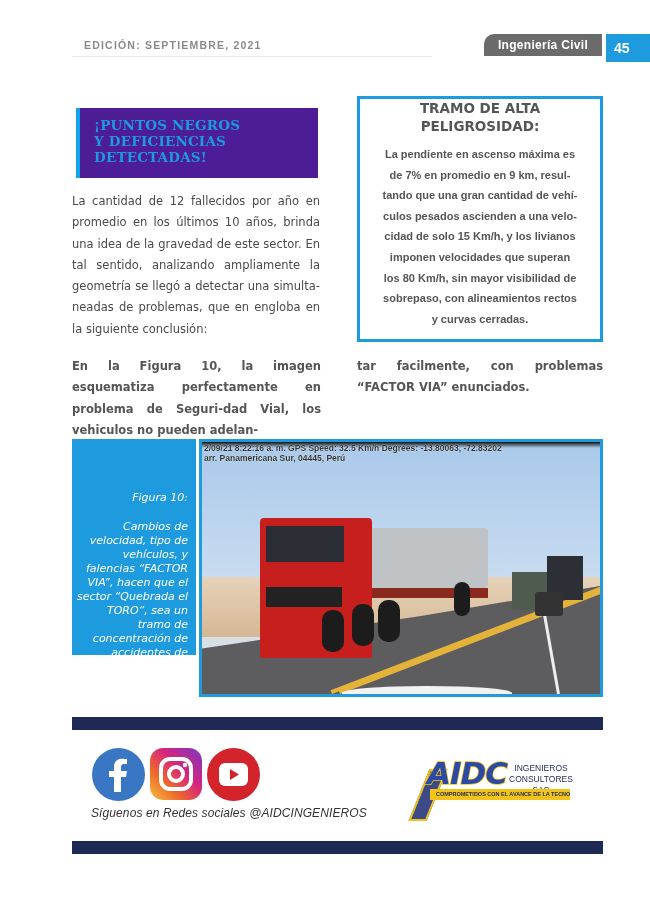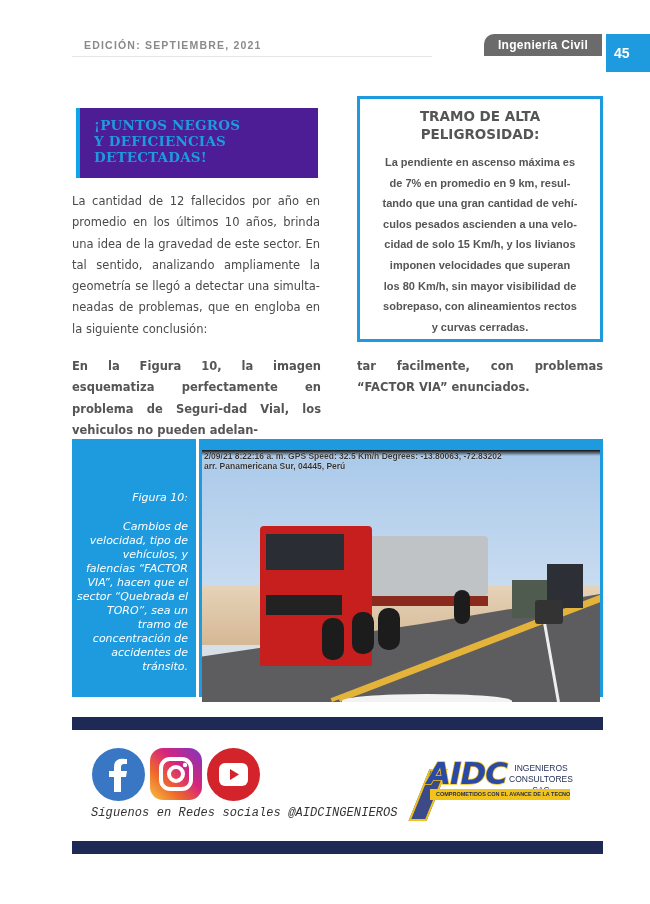--- a/index.html
+++ b/index.html
@@ -3,42 +3,42 @@
 <meta charset="utf-8">
 <style>
   * { box-sizing: border-box; margin: 0; padding: 0; }
   html, body { width: 650px; height: 904px; background: #ffffff; overflow: hidden; }
   body { position: relative; font-family: "DejaVu Sans", sans-serif; color: #4a4a4a; }
 
   
   .edition { position: absolute; left: 84px; top: 39px; font-size: 10.5px; letter-spacing: 1.2px; color: #8a8a8a; font-family: "Liberation Sans", sans-serif; font-weight: bold; text-align: center; }
   .edition-rule { position: absolute; left: 72px; top: 56px; width: 360px; height: 1px; background: #e6e6e6; }
   .section-tab { position: absolute; left: 484px; top: 34px; width: 118px; height: 22px; background: #6b6b6b; border-radius: 10px 0 0 0; color: #fff; font-family: "Liberation Sans", sans-serif; font-weight: bold; font-size: 12px; display: flex; align-items: center; justify-content: center; letter-spacing: .3px; }
-  .page-num { position: absolute; left: 606px; top: 34px; width: 44px; height: 38px; background: #1e9ade; color: #fff; font-family: "Liberation Sans", sans-serif; font-weight: bold; font-size: 14px; display: flex; align-items: center; padding-left: 8px; }
+  .page-num { position: absolute; left: 606px; top: 34px; width: 44px; height: 28px; background: #1e9ade; color: #fff; font-family: "Liberation Sans", sans-serif; font-weight: bold; font-size: 14px; display: flex; align-items: center; padding-left: 8px; }
 
   
   .callout { position: absolute; left: 76px; top: 108px; width: 242px; height: 70px; background: #4c1d95; border-left: 4px solid #0ea5e9; padding: 9px 0 0 14px; }
   .callout h2 { font-family: "DejaVu Serif", serif; font-weight: bold; font-size: 13.5px; line-height: 16px; color: #1e9ade; letter-spacing: .2px; }
 
   
-  .box { position: absolute; left: 357px; top: 96px; width: 246px; height: 246px; border: 3px solid #1e9ade; padding: 8px 10px; text-align: center; }
+  .box { position: absolute; left: 357px; top: 96px; width: 246px; height: 246px; border: 3px solid #1e9ade; padding: 0 10px; text-align: center; }
   .box h3 { font-family: "DejaVu Sans", sans-serif; font-weight: bold; font-size: 13.5px; line-height: 18px; color: #555; margin-bottom: 9px; }
   .box p { font-family: Liberation Sans, sans-serif; font-weight: bold; font-size: 11px; line-height: 20.6px; color: #555; }
 
   
   .para { position: absolute; font-size: 11.5px; line-height: 21.3px; color: #4a4a4a; text-align: justify; }
   .para1 { left: 72px; top: 191px; width: 248px; }
   .para2 { left: 72px; top: 356px; width: 249px; font-weight: bold; color: #555; }
   .para3 { left: 357px; top: 356px; width: 246px; font-weight: bold; color: #555; }
 
   
-  .fig-caption { position: absolute; left: 72px; top: 439px; width: 124px; height: 258px; background: #1e9ade; color: #fff; font-family: "DejaVu Sans", sans-serif; font-style: italic; font-size: 11px; line-height: 14px; text-align: right; padding: 52px 8px 0 4px; }
+  .fig-caption { position: absolute; left: 72px; top: 439px; width: 124px; height: 216px; background: #1e9ade; color: #fff; font-family: "DejaVu Sans", sans-serif; font-style: italic; font-size: 11px; line-height: 14px; text-align: right; padding: 52px 8px 0 4px; }
   .fig-caption .fig-title { display: block; margin-bottom: 15px; }
   .fig-photo { position: absolute; left: 199px; top: 439px; width: 404px; height: 258px; background: #1e9ade; padding: 3px; }
-  .photo-inner { position: relative; width: 100%; height: 100%; overflow: hidden; background: linear-gradient(#a9c9ea 0%, #c9dcf0 55%, #d8dfe6 62%); margin-top: 8px; }
+  .photo-inner { position: relative; width: 100%; height: 100%; overflow: hidden; background: linear-gradient(#a9c9ea 0%, #c9dcf0 55%, #d8dfe6 62%); }
   .photo-overlay { position: absolute; left: 2px; top: 1px; font-family: "Liberation Sans", sans-serif; font-size: 8.5px; line-height: 10px; color: #333; font-weight: bold; text-shadow: 0 0 1px #fff; white-space: nowrap; }
   .photo-overlay .top-band { position:absolute; left:-2px; top:-1px; width:404px; height:6px; background: linear-gradient(#111, transparent); }
   .sand { position: absolute; left: 0; top: 135px; width: 100%; height: 60px; background: linear-gradient(#e6d3b9, #d5b895); }
   .road { position: absolute; left: 0; bottom: 0; width: 100%; height: 120px; background: #5d5d60; clip-path: polygon(0 62%, 55% 35%, 100% 10%, 100% 100%, 0 100%); }
   .lane-yellow { position: absolute; left: 130px; bottom: 0; width: 300px; height: 4px; background: #e4b33a; transform-origin: left bottom; transform: rotate(-21deg); }
   .lane-yellow.b { left: 138px; }
   .edge-white { position:absolute; left:355px; bottom:0; width:3px; height:110px; background:#eee; transform: rotate(-10deg); transform-origin: bottom; }
   .truck-cab { position: absolute; left: 58px; top: 76px; width: 112px; height: 140px; background: #c71e1e; border-radius: 4px 4px 2px 2px; }
   .truck-window { position: absolute; left: 64px; top: 84px; width: 78px; height: 36px; background: #2a2d33; }
   .truck-grille { position:absolute; left: 64px; top: 145px; width: 76px; height: 20px; background:#222; }
@@ -51,21 +51,21 @@
   .hood { position: absolute; left: 140px; bottom: -6px; width: 170px; height: 14px; background: #f2f2f2; border-radius: 50% 50% 0 0; }
 
   
   .bar { position: absolute; left: 72px; width: 531px; height: 13px; background: #1e2a55; }
   .bar.top { top: 717px; }
   .bar.bottom { top: 841px; }
   .social { position: absolute; top: 748px; width: 53px; height: 53px; border-radius: 50%; display: flex; align-items: center; justify-content: center; }
   .fb { left: 92px; background: #3977c4; }
   .ig { left: 150px; width: 52px; height: 52px; border-radius: 13px; background: linear-gradient(45deg, #f6c245 0%, #ef6a2a 30%, #d6247d 60%, #7a38c3 100%); }
   .yt { left: 207px; background: #d3242c; }
-  .follow { position: absolute; left: 91px; top: 806px; font-family: Liberation Mono, monospace; font-style: italic; font-size: 12px; color: #333; letter-spacing: .1px; }
+  .follow { position: absolute; left: 91px; top: 806px; font-family: Liberation Sans, sans-serif; font-style: italic; font-size: 12px; color: #333; letter-spacing: .1px; }
   .logo { position: absolute; left: 413px; top: 751px; width: 160px; height: 72px; }
   .logo-aidc { position: absolute; left: 14px; top: 4px; font-family: "DejaVu Sans", sans-serif; font-weight: bold; font-style: italic; font-size: 31px; color: #2b4aa5; letter-spacing: -1px; -webkit-text-stroke: 1.5px #f2c419; paint-order: stroke fill; }
   .logo-name { position: absolute; left: 96px; top: 12px; font-family: "Liberation Sans", sans-serif; font-weight: normal; font-size: 8.5px; line-height: 11px; color: #1f2a55; text-align: center; }
   .logo-tagline { position: absolute; left: 17px; top: 38px; width: 140px; height: 11px; background: #f2c419; font-family: "Liberation Sans", sans-serif; font-weight: bold; font-size: 5.5px; line-height: 11px; color: #1f2a55; padding-left: 6px; white-space: nowrap; overflow: hidden; }
   .logo-road { position: absolute; left: 6px; top: 18px; width: 18px; height: 52px; background: #3d4a8a; border: 2px solid #f2c419; transform: skewX(-22deg); }
 </style>
 </head>
 <body>
 
 <div class="edition">EDICIÓN: SEPTIEMBRE, 2021</div>

